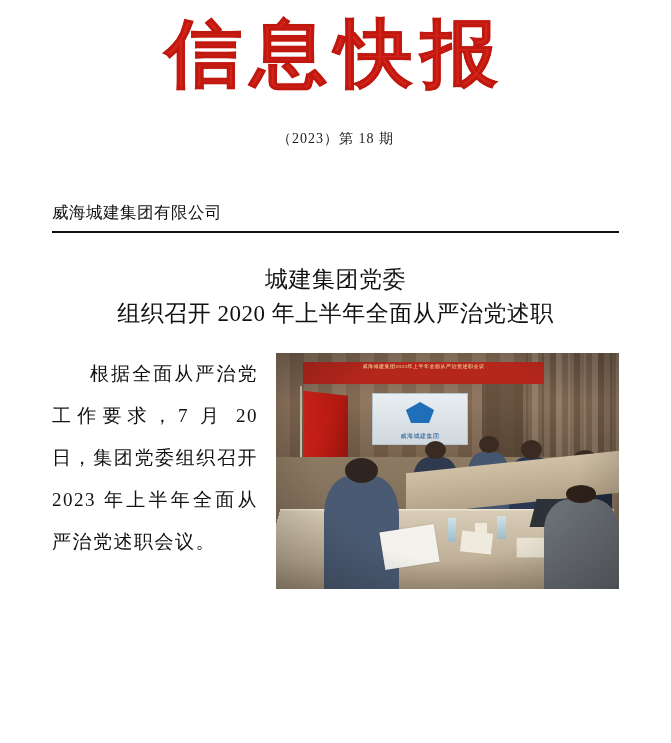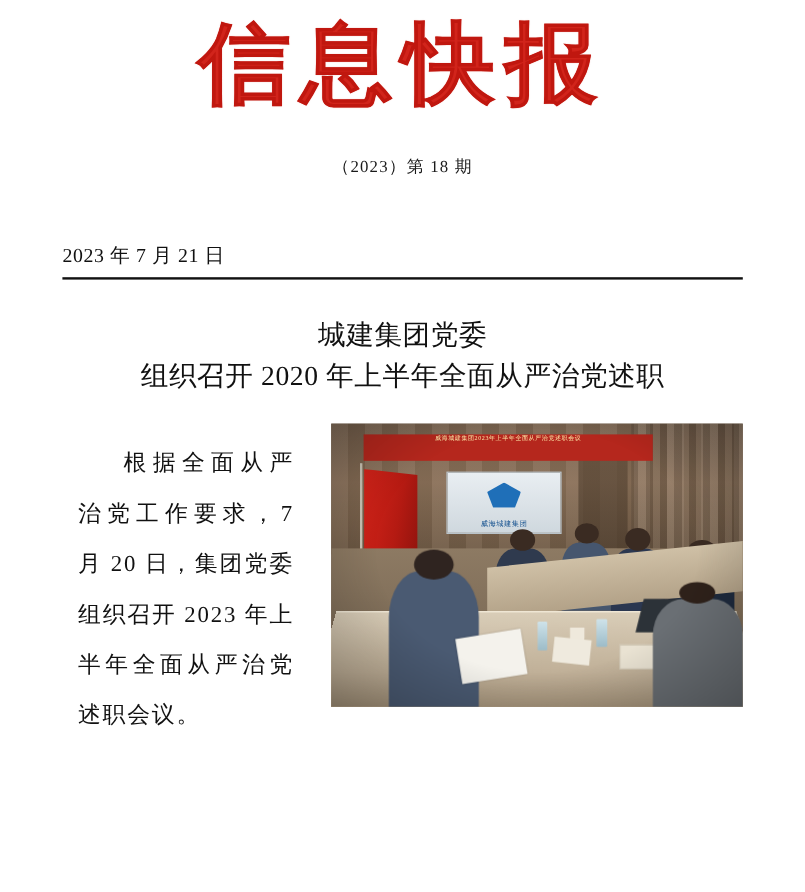--- a/index.html
+++ b/index.html
@@ -96,21 +96,21 @@
   }
   .body-text {
     width: 216px;
     font-size: 19px;
     line-height: 42px;
     letter-spacing: 1.5px;
     text-align: justify;
     text-justify: inter-ideograph;
   }
   .body-text p {
-    margin: 13px;
+    margin: 0;
     text-indent: 38px;
   }
 
   
   .photo {
     position: relative;
     width: 343px;
     height: 236px;
     overflow: hidden;
     background: #6d5a48;
@@ -259,21 +259,21 @@
 
 <div class="page">
 
   <div class="masthead">
     <div class="masthead-title">信息快报</div>
   </div>
 
   <div class="issue-line">（2023）第 18 期</div>
 
   <div class="meta-row">
-    <div class="meta-right">2023 年 7 月 21 日</div>
+    <div class="meta-left">威海城建集团有限公司</div>
   </div>
 
 
   <div class="headline">
     <div class="headline-l1">城建集团党委</div>
     <div class="headline-l2">组织召开 2020 年上半年全面从严治党述职</div>
   </div>
 
   <div class="body-row">
     <div class="body-text">

